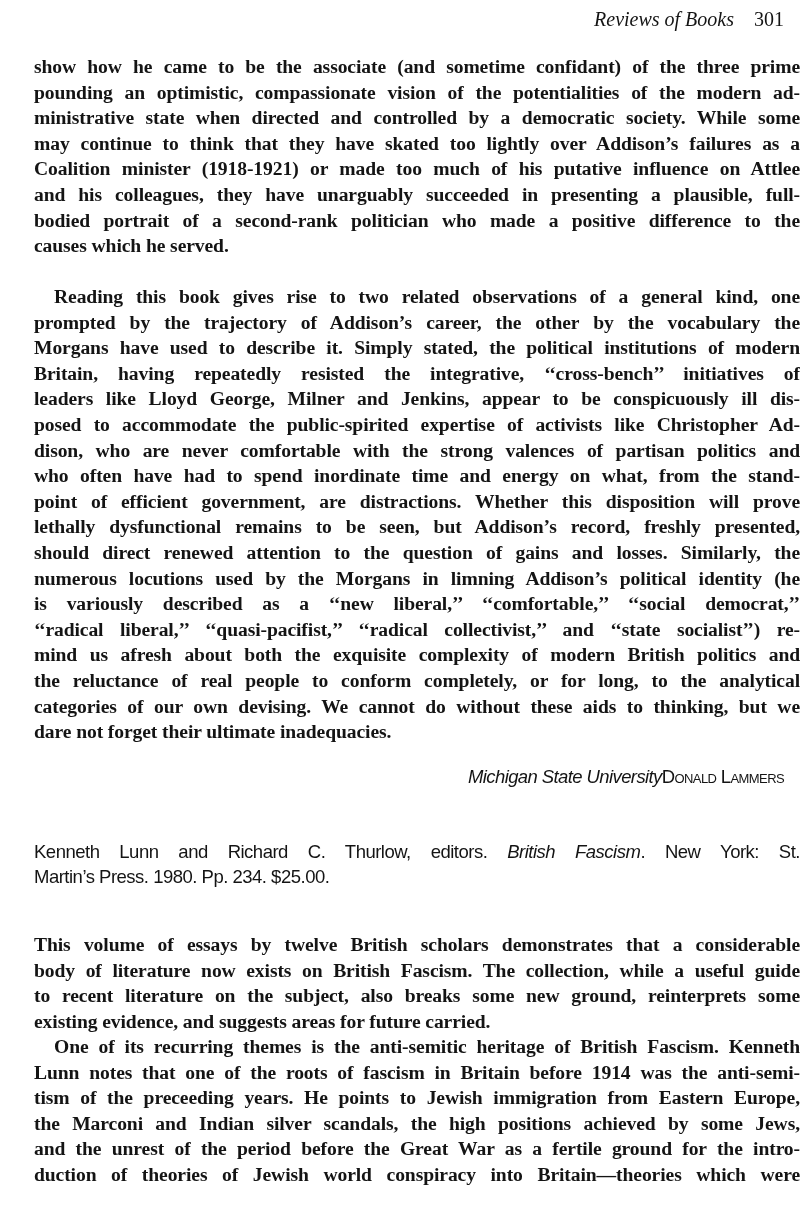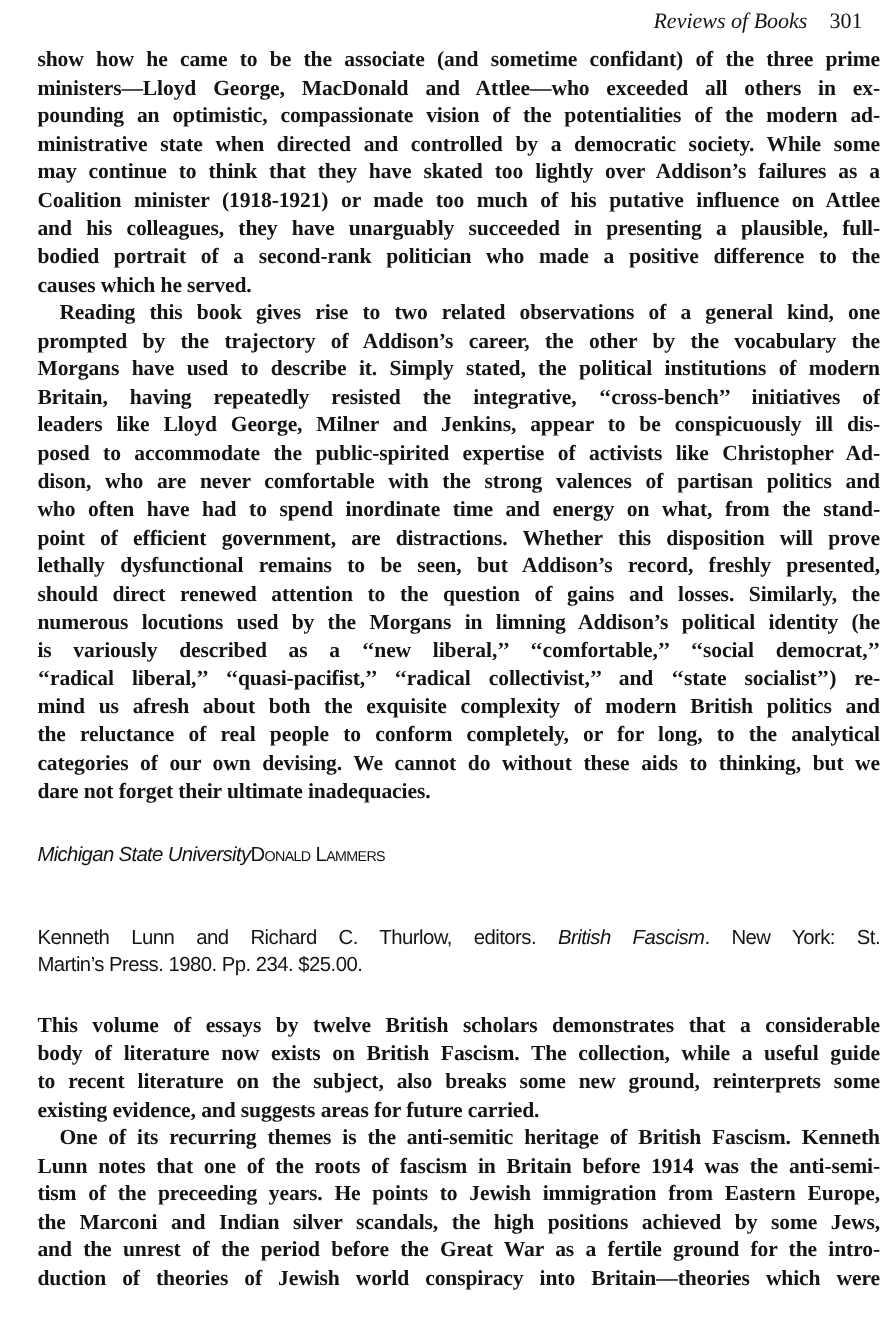--- a/index.html
+++ b/index.html
@@ -36,20 +36,21 @@
       margin-left: 20px;
     }
     .block {
       position: absolute;
       left: 0;
       width: 766px;
       font-size: 19.6px;
       line-height: 25.6px;
       font-weight: bold;
       letter-spacing: -0.1px;
+      margin-top: 12px;
       -webkit-font-smoothing: antialiased;
     }
     .line {
       display: block;
       white-space: nowrap;
       text-align: justify;
       text-align-last: justify;
       height: 25.6px;
     }
     .line.last {
@@ -59,21 +60,21 @@
       padding-left: 20px;
     }
     .sig {
       position: absolute;
       left: 0;
       top: 765px;
       width: 766px;
       font-size: 18.5px;
       line-height: 24px;
       display: flex;
-      justify-content: flex-start;
+      justify-content: flex-end;
       font-family: "Liberation Sans", "DejaVu Sans", sans-serif;
       letter-spacing: -0.6px;
     }
     .sig .affil {
       font-style: italic;
     }
     .sig .reviewer {
       font-variant: small-caps;
       padding-right: 16px;
     }
@@ -103,21 +104,20 @@
 <body>
 
 <div class="page">
 
   <div class="running-head">
     <span class="title">Reviews of Books</span><span class="folio">301</span>
   </div>
 
   <div class="block" style="top:42px;">
     <span class="line">show how he came to be the associate (and sometime confidant) of the three prime</span>
-    <span class="line">ministers—Lloyd George, MacDonald and Attlee—who exceeded all others in ex-</span>
     <span class="line">pounding an optimistic, compassionate vision of the potentialities of the modern ad-</span>
     <span class="line">ministrative state when directed and controlled by a democratic society. While some</span>
     <span class="line">may continue to think that they have skated too lightly over Addison’s failures as a</span>
     <span class="line">Coalition minister (1918-1921) or made too much of his putative influence on Attlee</span>
     <span class="line">and his colleagues, they have unarguably succeeded in presenting a plausible, full-</span>
     <span class="line">bodied portrait of a second-rank politician who made a positive difference to the</span>
     <span class="line last">causes which he served.</span>
   </div>
 
   <div class="block" style="top:272px;">

